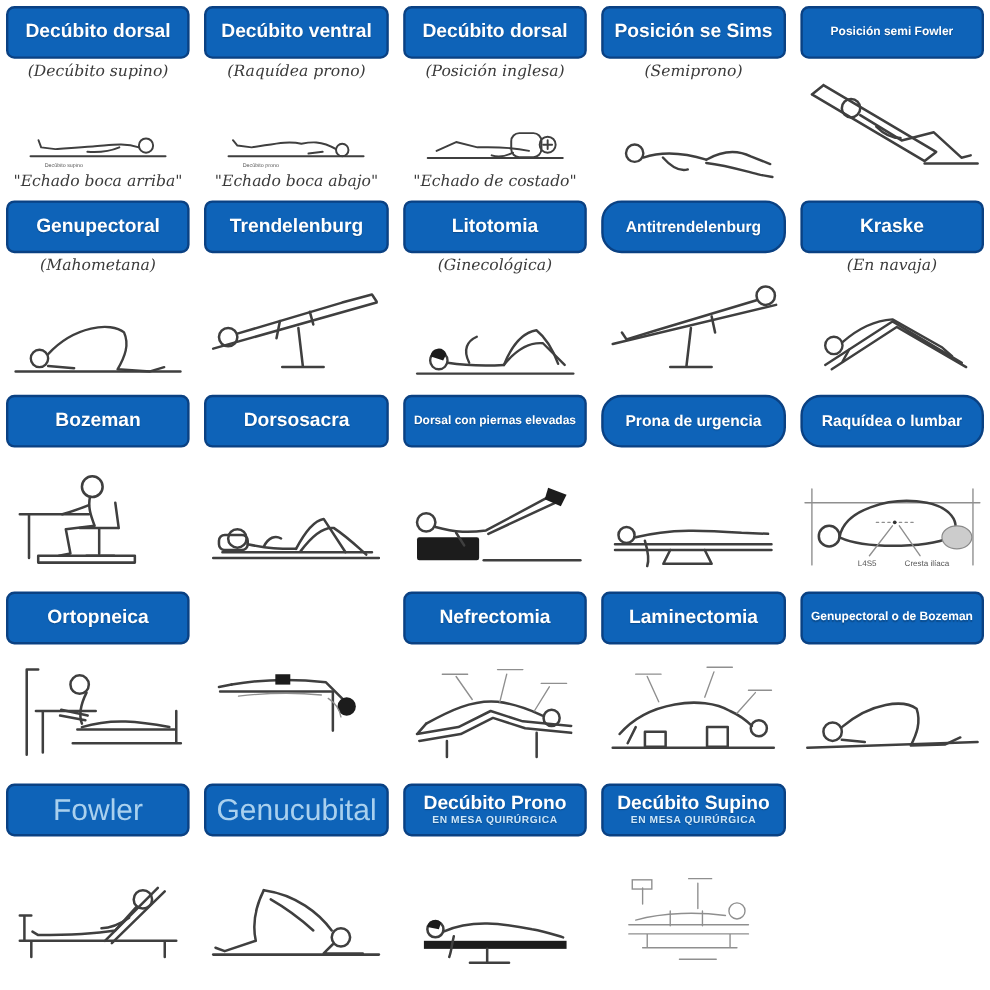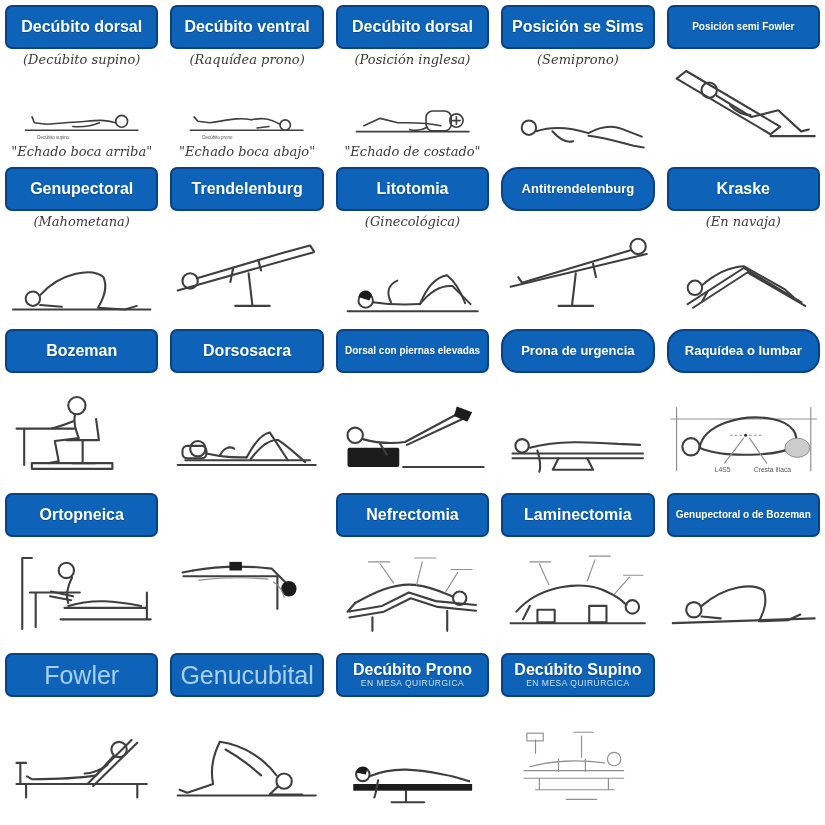--- a/index.html
+++ b/index.html
@@ -14,21 +14,21 @@
     width:100%;min-height:44px;box-sizing:border-box;
     background:#0e63b8;border:2px solid #0a4183;border-radius:7px;
     color:#ffffff;font-weight:700;font-size:16px;line-height:1.06;
     display:flex;flex-direction:column;align-items:center;justify-content:center;
     text-align:center;padding:2px 3px;white-space:nowrap;
     text-shadow:0 1px 1px rgba(0,0,0,.25);
   }
   .btn.two{white-space:normal;font-size:10px;}
   .btn.s{font-size:13px;border-radius:17px;}
   .btn.light{color:#a9d0ee;font-weight:400;font-size:25px;text-shadow:none;}
-  .btn .btn-sub{font-size:8.5px;letter-spacing:.5px;color:#cde7fa;font-weight:400;margin-top:1px;white-space:nowrap;}
+  .btn .btn-sub{font-size:8.5px;letter-spacing:.5px;color:#cde7fa;font-weight:700;margin-top:1px;white-space:nowrap;}
   .hand{font-family:"DejaVu Serif",serif;font-style:italic;color:#3a3a3a;font-size:13px;text-align:center;}
   .sub{margin-top:4px;min-height:15px;line-height:1;}
   .cap{margin:0 0 4px;line-height:1;}
   .artwrap{flex:1;width:100%;min-height:0;display:flex;align-items:center;justify-content:center;}
   svg.art{width:100%;height:100%;}
   .art .ln{stroke:#3f3f3f;stroke-width:2.2;fill:none;stroke-linecap:round;stroke-linejoin:round;}
   .art .thin{stroke:#8f8f8f;stroke-width:1.2;fill:none;stroke-linecap:round;}
   .art .dark{fill:#1c1c1c;stroke:none;}
   .art .gray{fill:#cccccc;stroke:#8a8a8a;stroke-width:1;}
   .art text{font-family:"Liberation Sans",sans-serif;fill:#555;}

